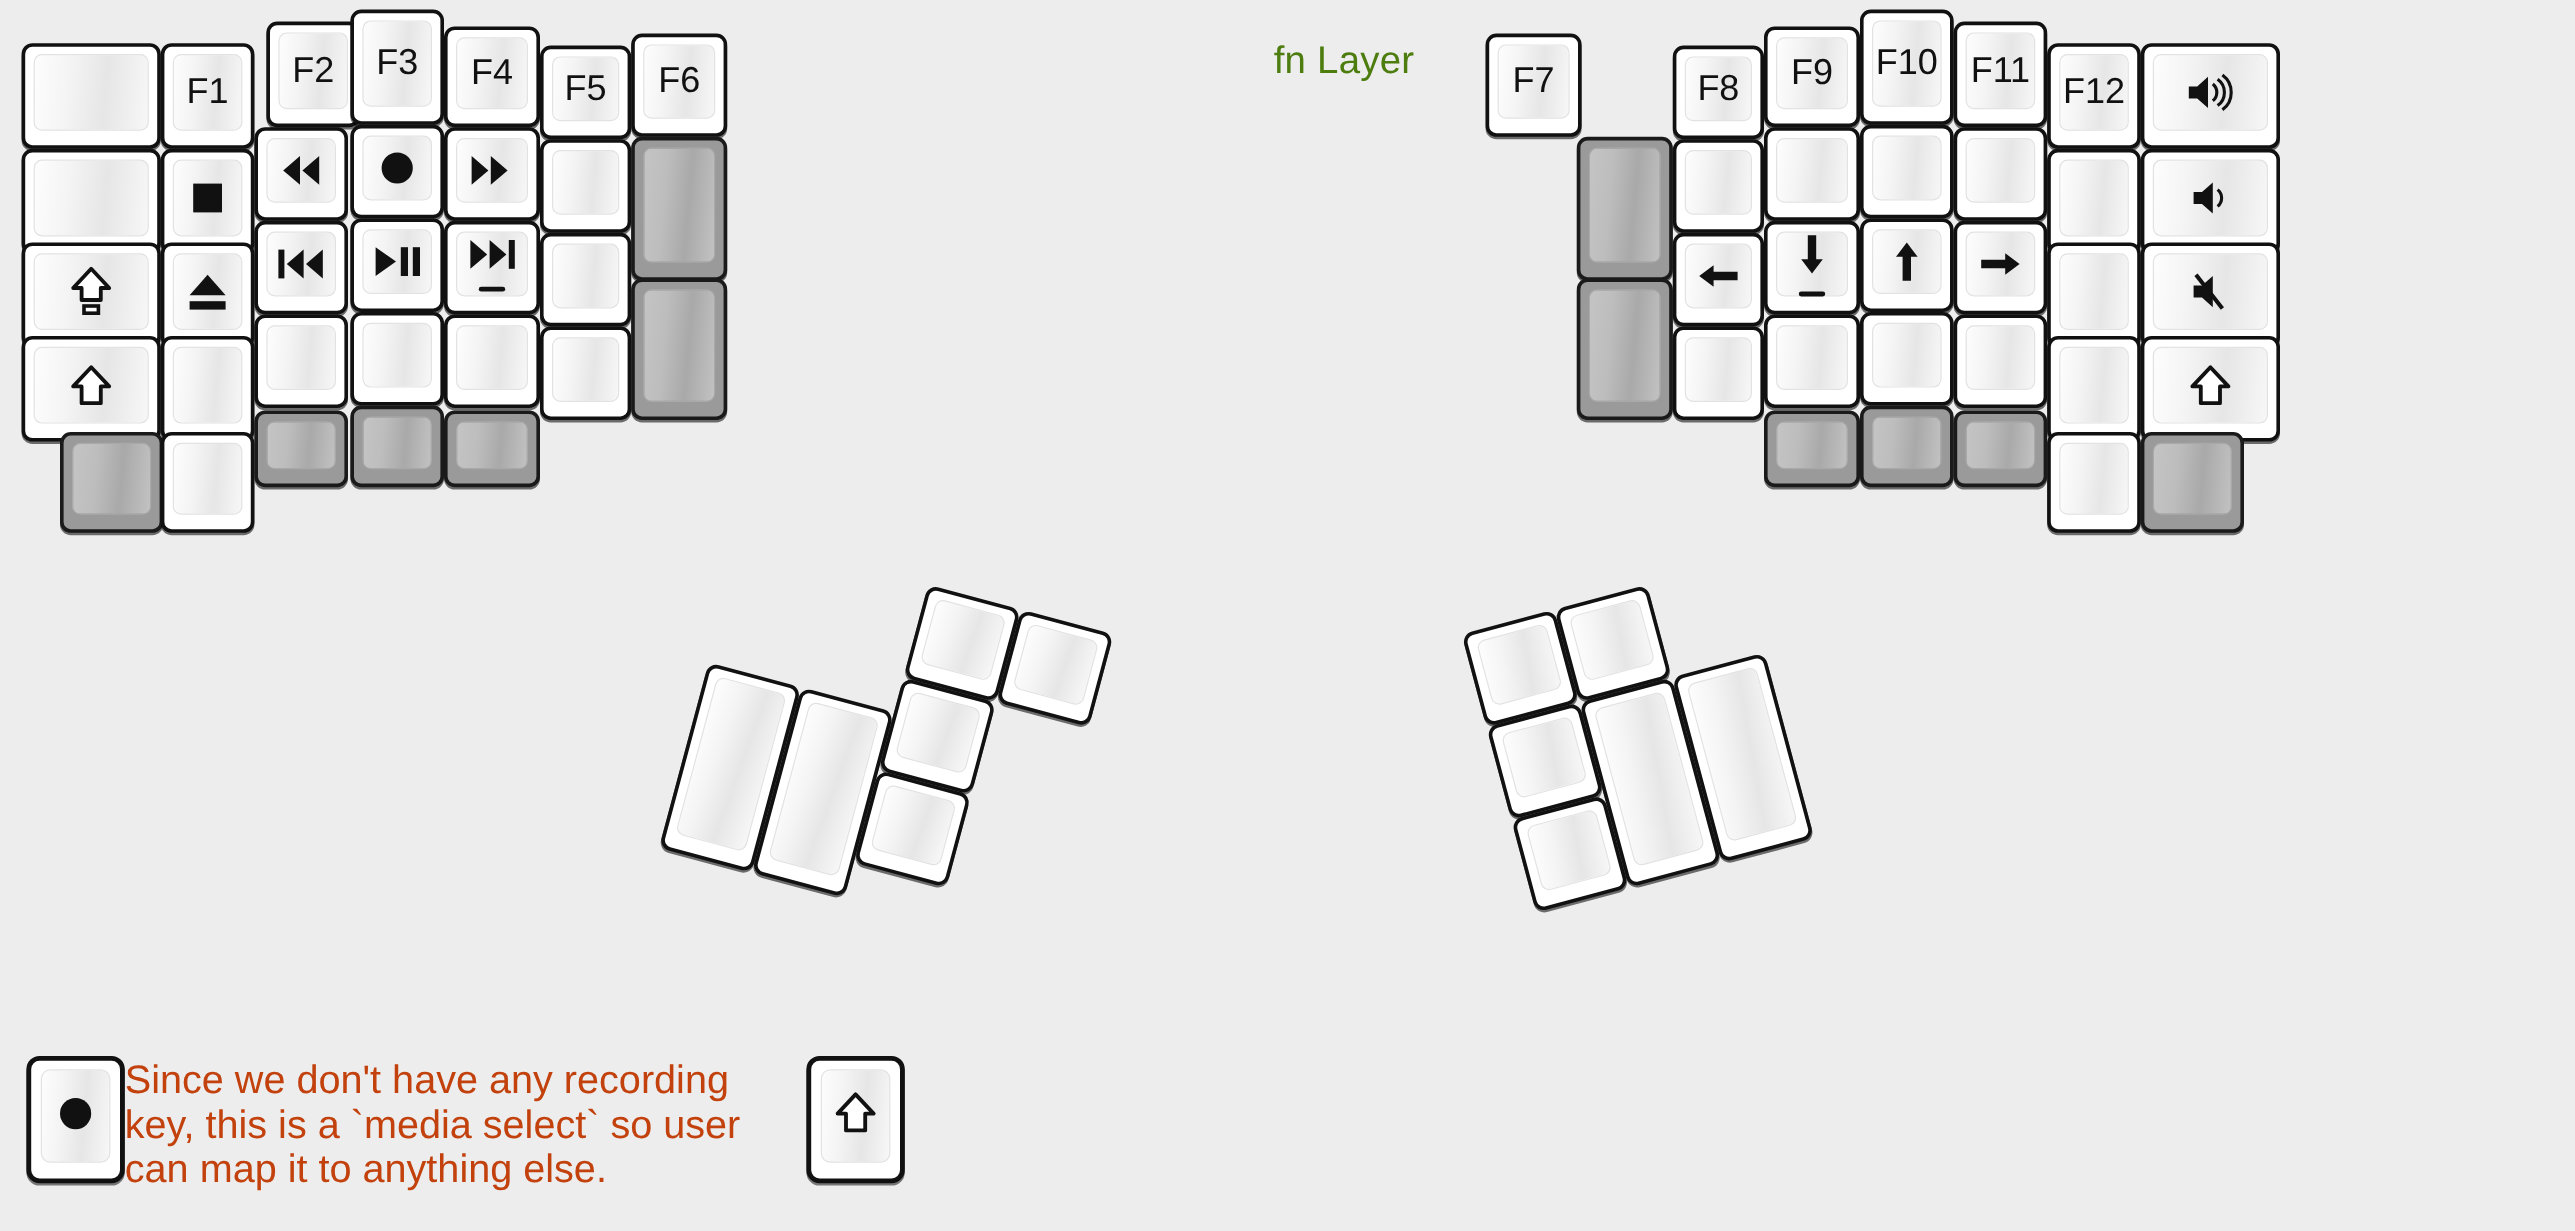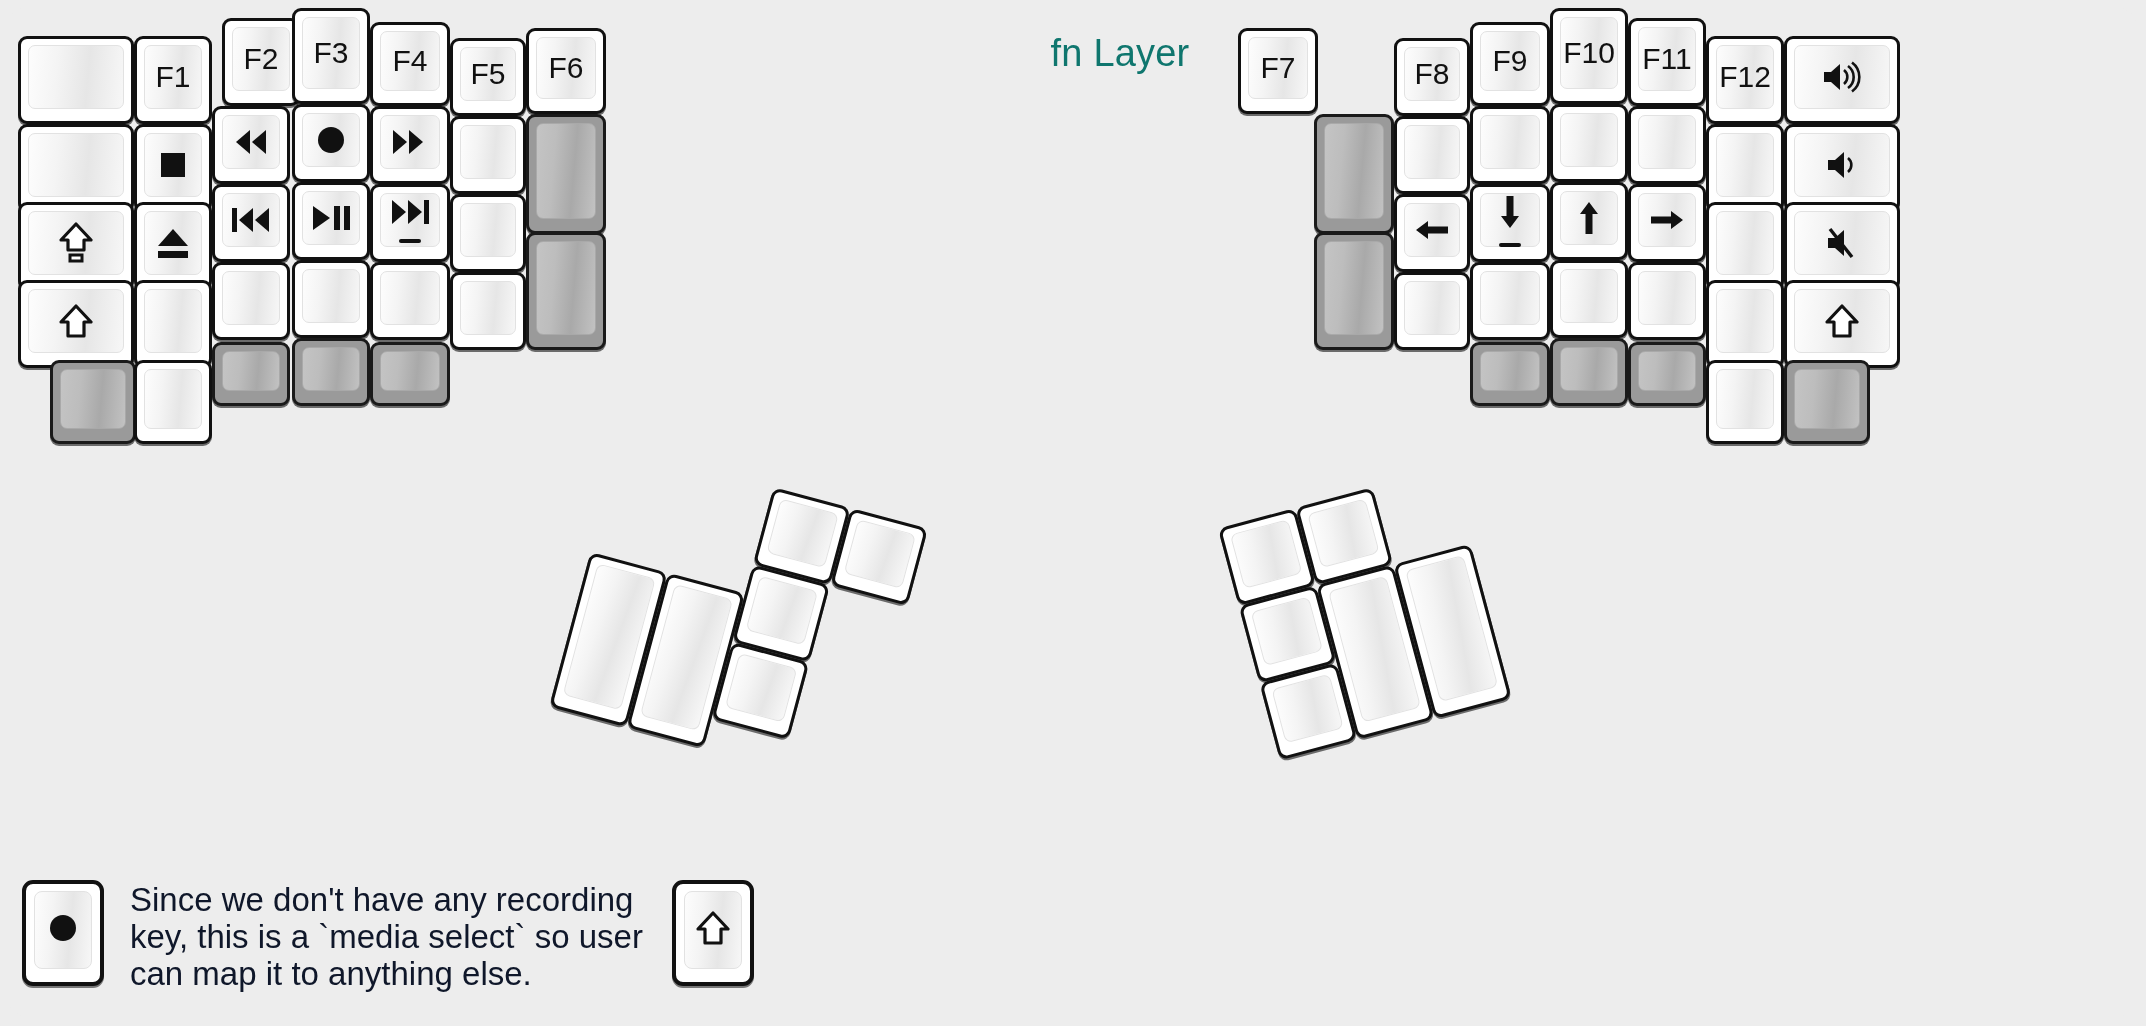--- a/index.html
+++ b/index.html
@@ -52,21 +52,21 @@
 
   
   .bump{
     width:22px;height:4px;background:#111;border-radius:2px;margin-top:13px;
   }
 
   
   #title{
     position:absolute;left:960px;top:32px;width:320px;
     text-align:center;
-    font-size:38px;color:#0f766e;
+    font-size:32px;color:#4d7c0f;
     letter-spacing:.2px;
   }
 
   
   #legend{position:absolute;left:0;top:880px;width:2146px;height:146px;}
   .leg-item{position:absolute;display:flex;align-items:flex-start;}
   .leg-key{
     position:relative;width:74px;height:98px;flex:0 0 auto;
     background:#fff;border:4px solid #111;border-radius:11px;
     box-shadow:0 2px 0 0 rgba(0,0,0,.5);
@@ -76,22 +76,21 @@
     border:1px solid #e2e2e2;border-radius:8px;
     background:linear-gradient(95deg,#fdfdfd 0%,#f4f4f4 30%,#e6e6e6 62%,#f7f7f7 100%);
     display:flex;align-items:center;justify-content:center;
   }
   .leg-key.trans{background:#9a9a9a;}
   .leg-key.trans .cap{
     border:1px solid #a9a9a9;
     background:linear-gradient(95deg,#c4c4c4 0%,#bdbdbd 30%,#a9a9a9 62%,#c2c2c2 100%);
   }
   .leg-text{
-    margin-left:26px;
-    font-size:33px;line-height:1.12;color:#0f172a;
+    font-size:33px;line-height:1.12;color:#c2410c;
     white-space:pre-line;
     padding-top:2px;
   }
 </style>
 </head>
 <body>
 
 <div id="root">
 
   <div id="board-frame"></div>

